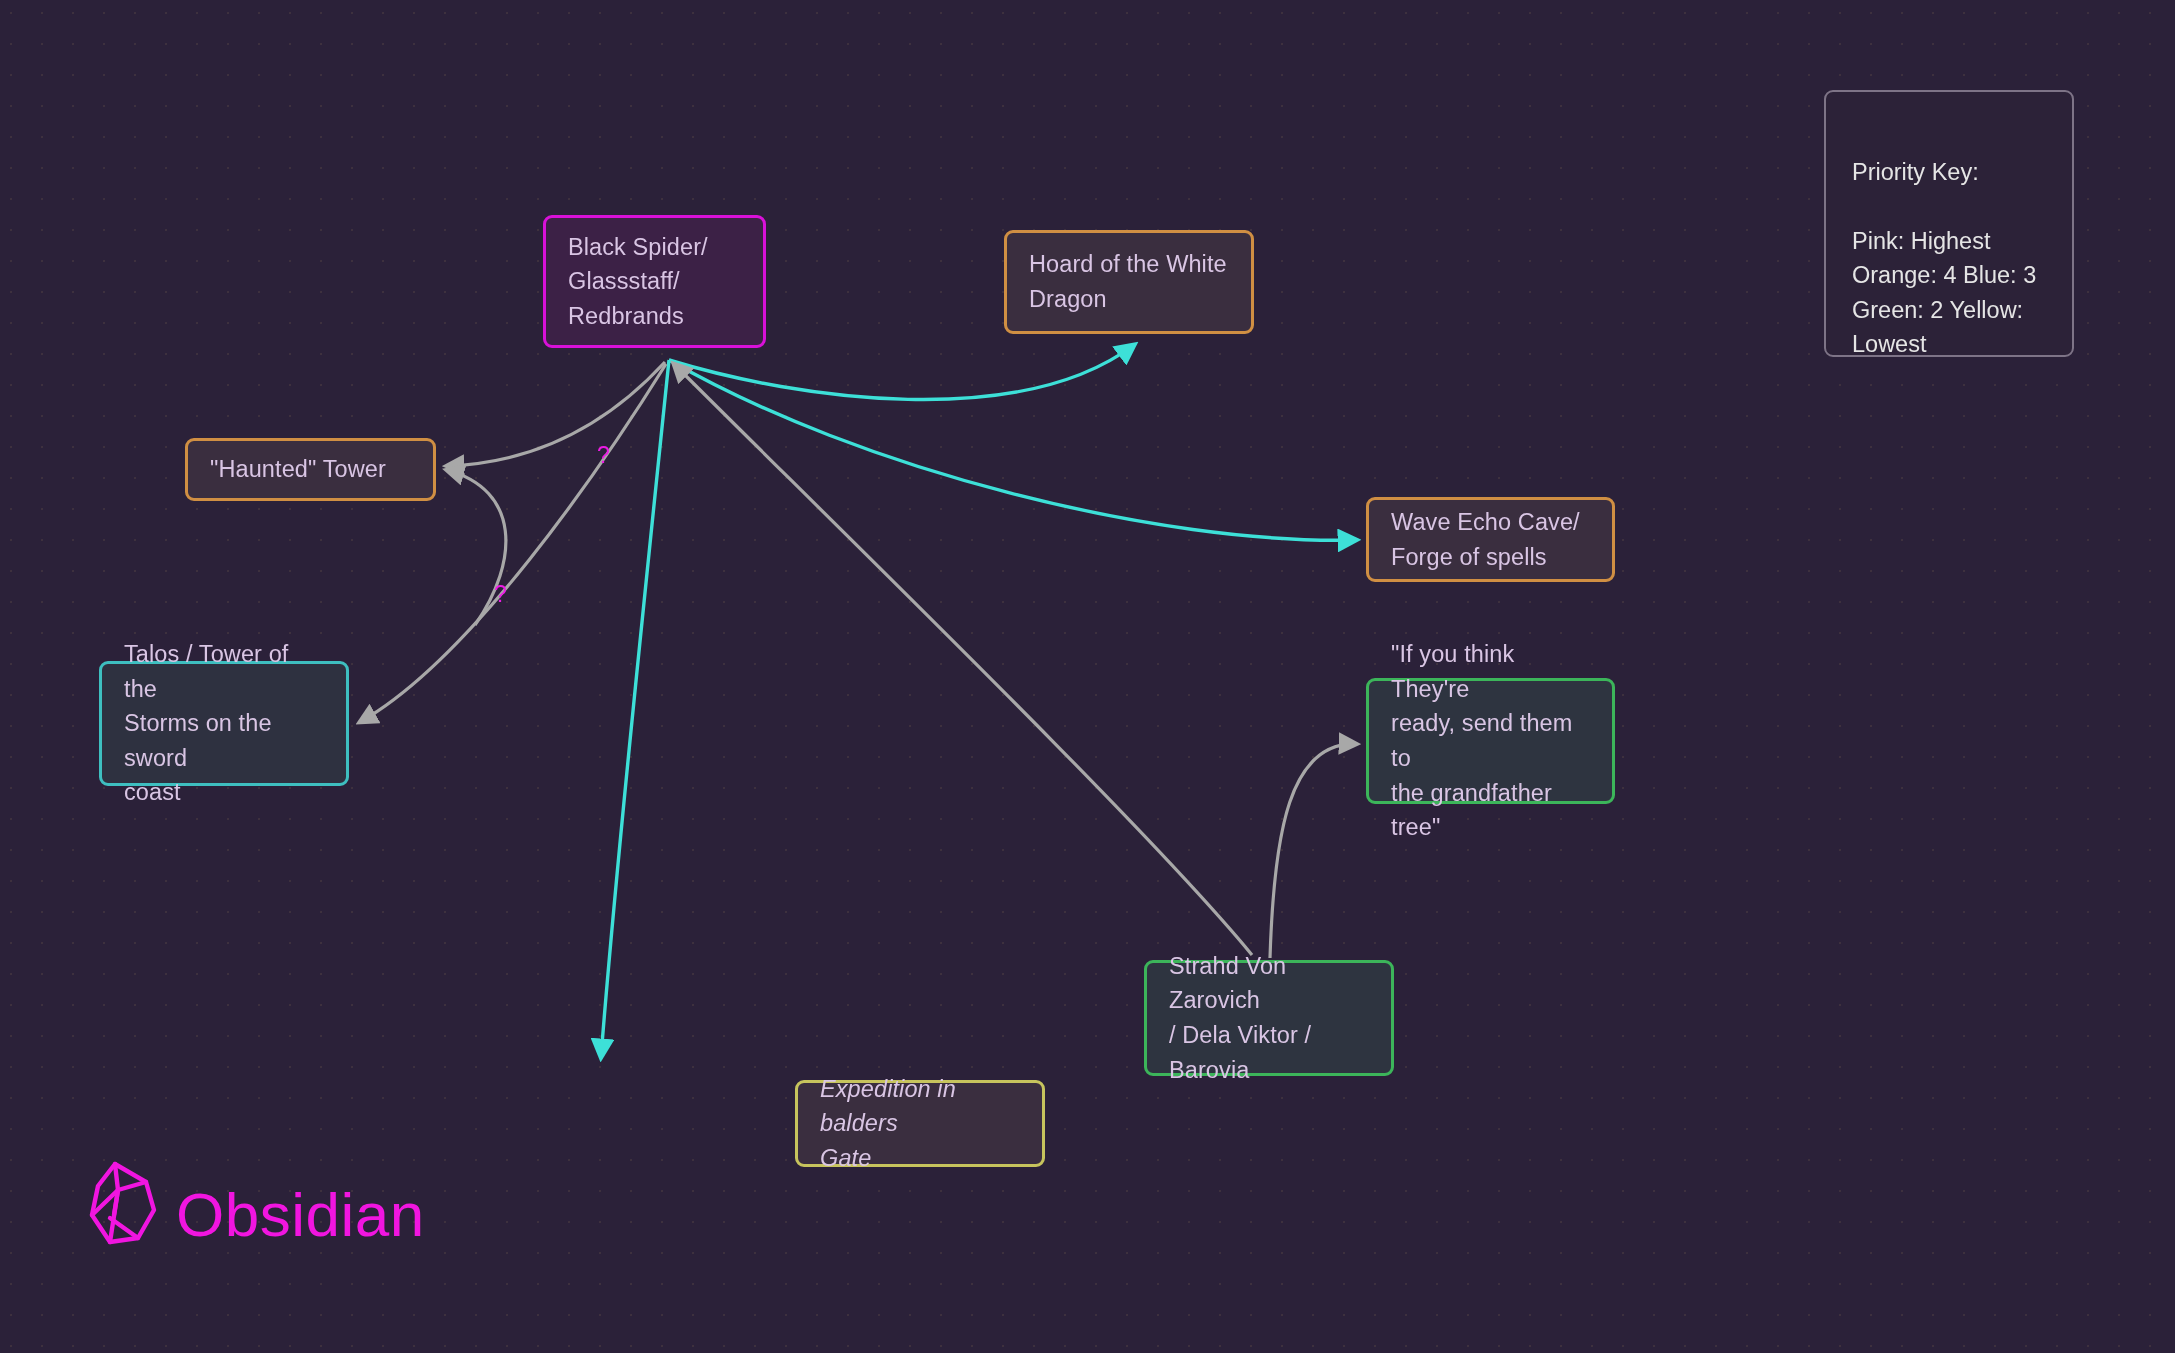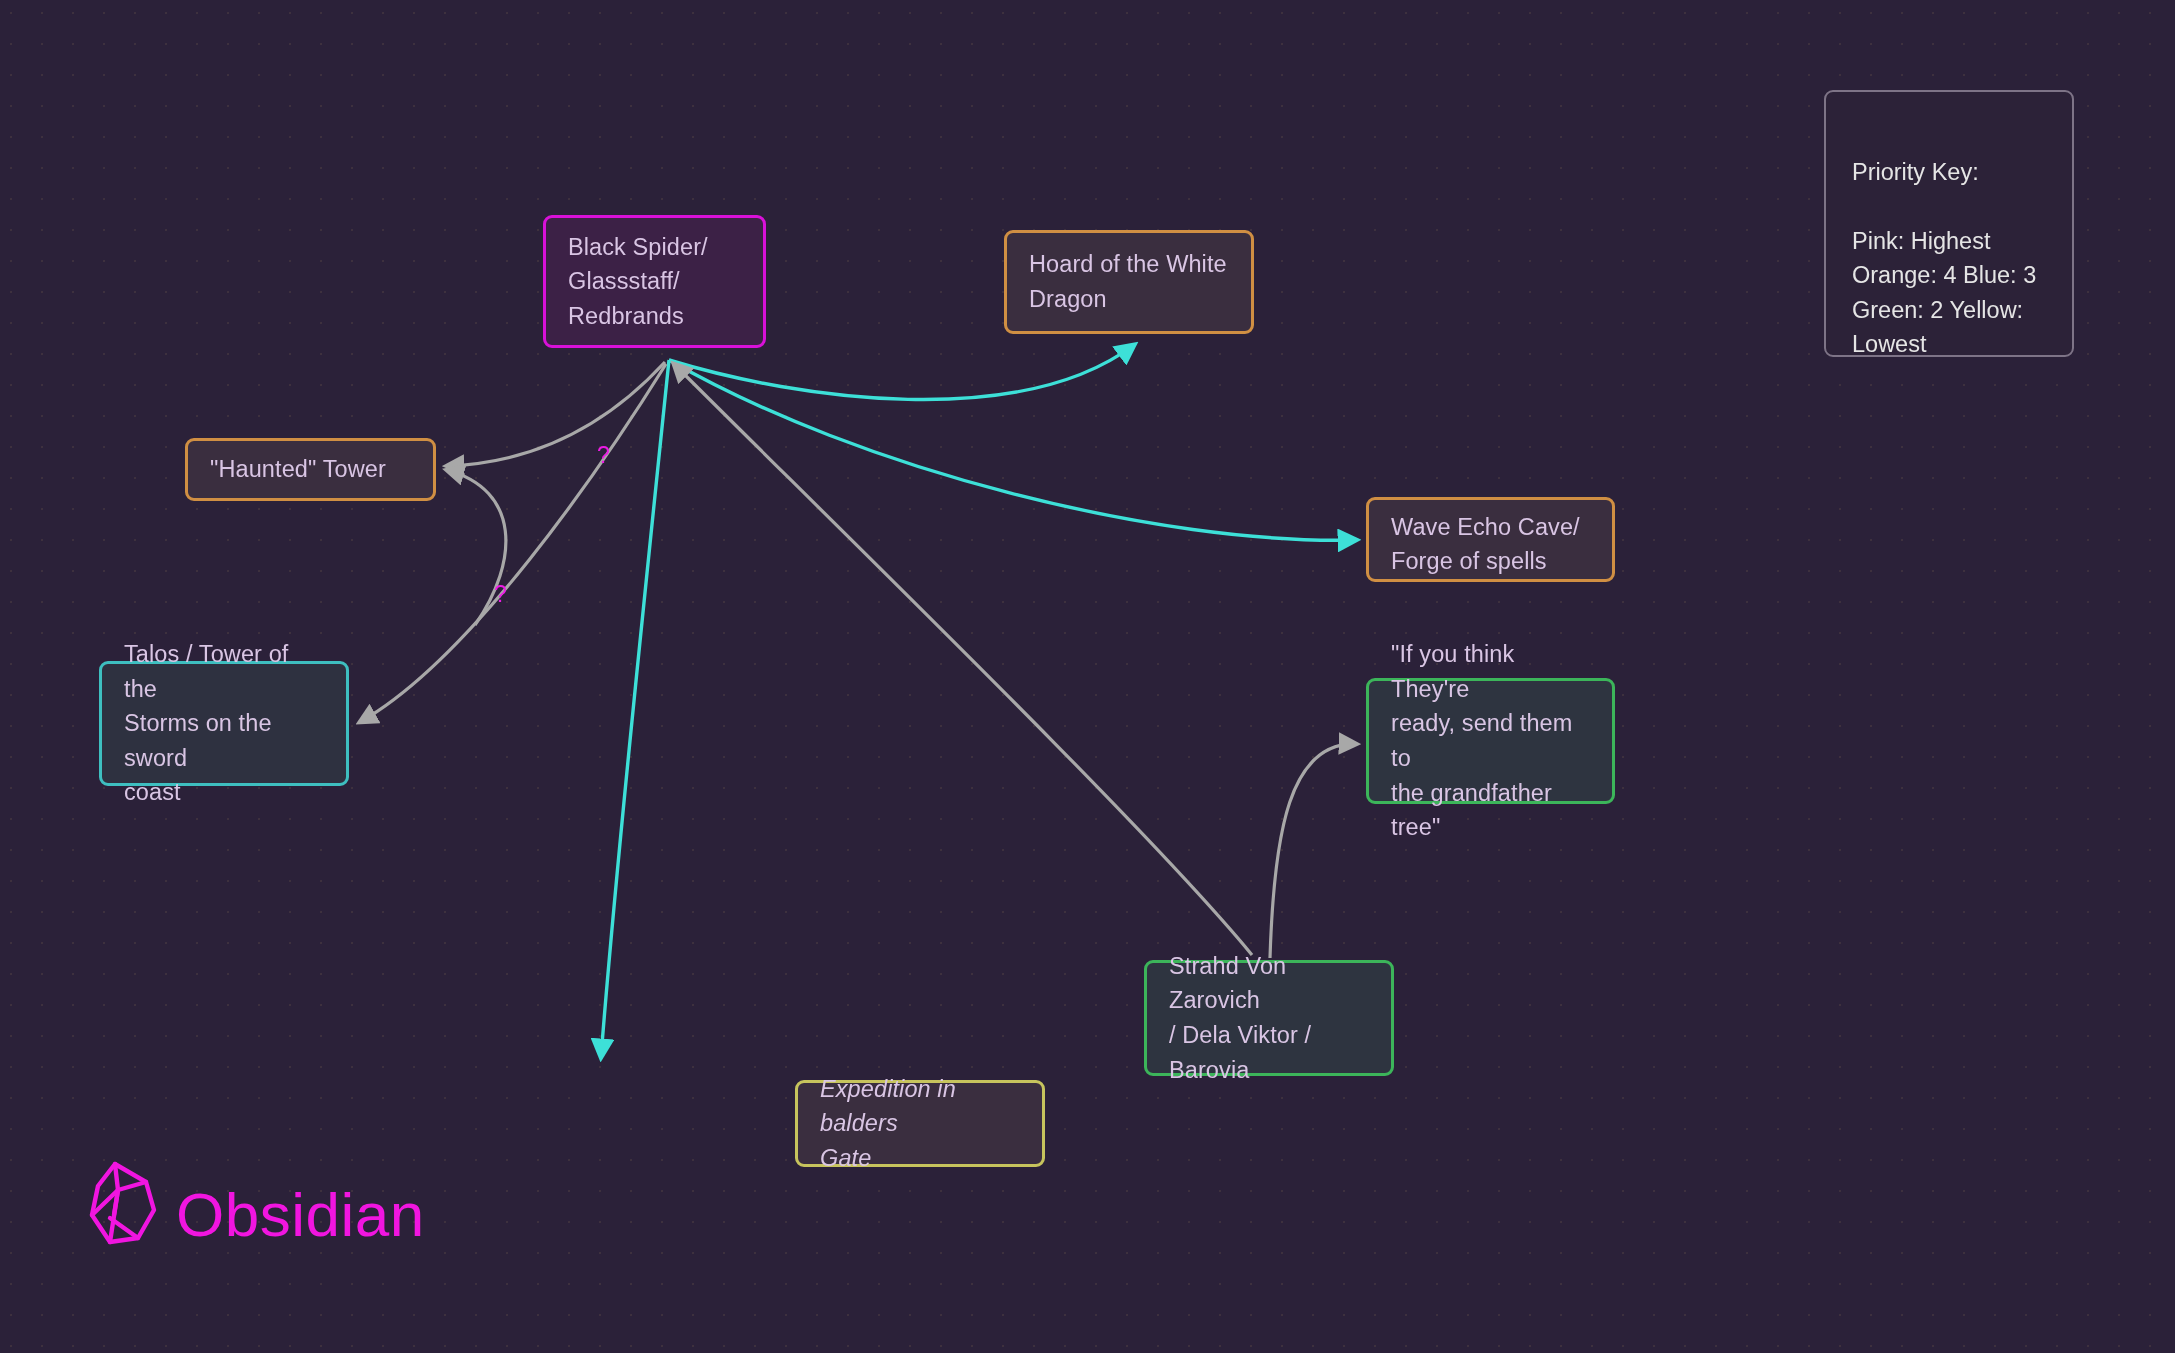--- a/index.html
+++ b/index.html
@@ -115,21 +115,21 @@
 
   <div class="node" style="left:1004px; top:230px; width:250px; height:104px; border-color:#d08f43; background:#3a2e3f;">
     <span class="node-text">Hoard of the White
 Dragon</span>
   </div>
 
   <div class="node" style="left:185px; top:438px; width:251px; height:63px; border-color:#d08f43; background:#3a2e3f;">
     <span class="node-text">"Haunted" Tower</span>
   </div>
 
-  <div class="node" style="left:1366px; top:497px; width:249px; height:85px; border-color:#d08f43; background:#3a2e3f;align-items:flex-end;">
+  <div class="node" style="left:1366px; top:497px; width:249px; height:85px; border-color:#d08f43; background:#3a2e3f;">
     <span class="node-text">Wave Echo Cave/
 Forge of spells</span>
   </div>
 
   <div class="node" style="left:99px; top:661px; width:250px; height:125px; border-color:#3ebfc0; background:#2e3140;">
     <span class="node-text">Talos / Tower of the
 Storms on the sword
 coast</span>
   </div>
 

